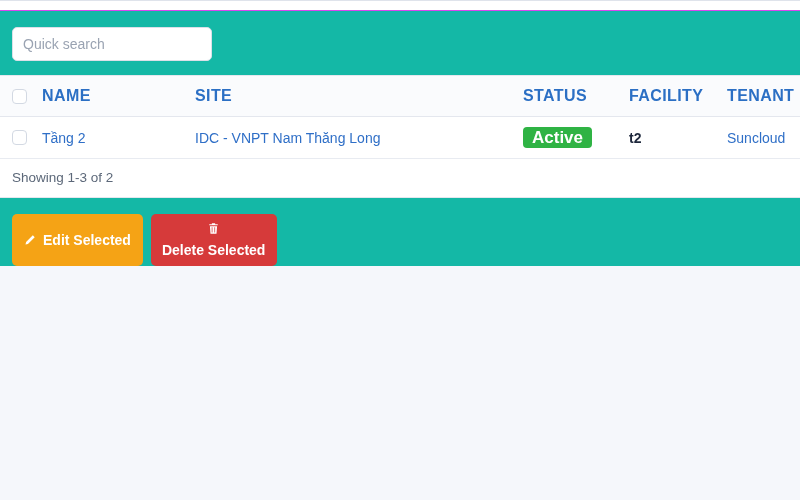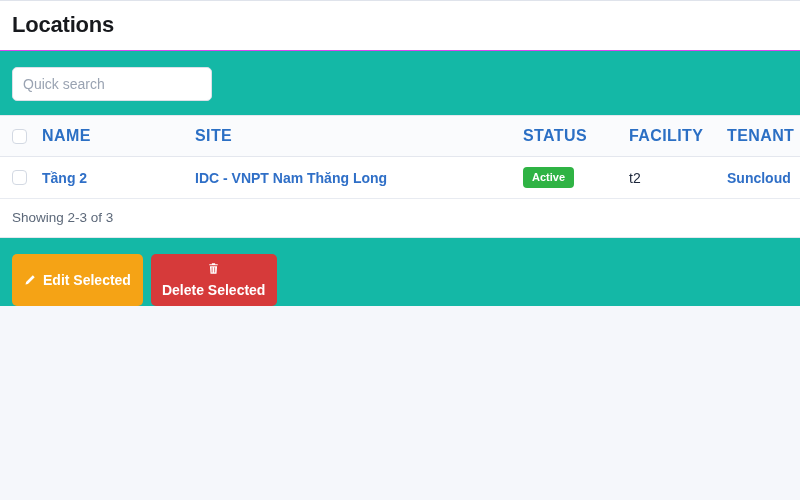--- a/index.html
+++ b/index.html
@@ -147,40 +147,40 @@
     border-radius: 4px;
     background: #ffffff;
     display: block;
     box-sizing: border-box;
     cursor: pointer;
   }
   a.link {
     color: #2f6fc7;
     text-decoration: none;
     cursor: pointer;
-    font-weight: bold;
   }
   .indent-dot {
     color: #7b879c;
     font-size: 13px;
     padding-left: 9px;
     padding-right: 7px;
   }
   .status-badge {
     display: inline-block;
     background: #2fb344;
     color: #ffffff;
-    font-size: 11px;
+    font-size: 17px;
     font-weight: bold;
     padding: 4px 9px 4px 9px;
     border-radius: 4px;
     line-height: 13px;
   }
   .facility-text {
     color: #1d273b;
+    font-weight: bold;
   }
   .footer-row {
     padding: 11px 12px 12px 12px;
     color: #5c6879;
     font-size: 13.5px;
     background: #ffffff;
   }
   .actions {
     padding: 16px 24px 0 12px;
     display: flex;
@@ -203,21 +203,20 @@
   .btn-edit { background: #f5a315; }
   .btn-delete { background: #d63a3a; flex-direction: column; }
   .btn svg { display: block; }
 </style>
 </head>
 <body>
 
 <div class="top-rule"></div>
 
 <div class="page-head">
-  <h1 class="page-title">Locations</h1>
 
 </div>
 
 <div class="panel">
 
   <div class="search-wrap">
     <input class="search-input" type="text" placeholder="Quick search" style="">
   </div>
 
   <div class="table-card">
@@ -263,21 +262,21 @@
           <td>
             <a class="link">Suncloud</a>
           </td>
         </tr>
 
 
 
       </tbody>
     </table>
 
-    <div class="footer-row">Showing 2-3 of 3</div>
+    <div class="footer-row">Showing 1-3 of 2</div>
   </div>
 
   <div class="actions">
     <button class="btn btn-edit">
       <span>
         <svg width="13" height="13" viewBox="0 0 16 16" fill="none" xmlns="http://www.w3.org/2000/svg">
           <path d="M12.1 1.6l2.3 2.3-8.3 8.3-3 0.7 0.7-3 8.3-8.3z" fill="#ffffff"></path>
         </svg>
       </span>
       <span>Edit Selected</span>

